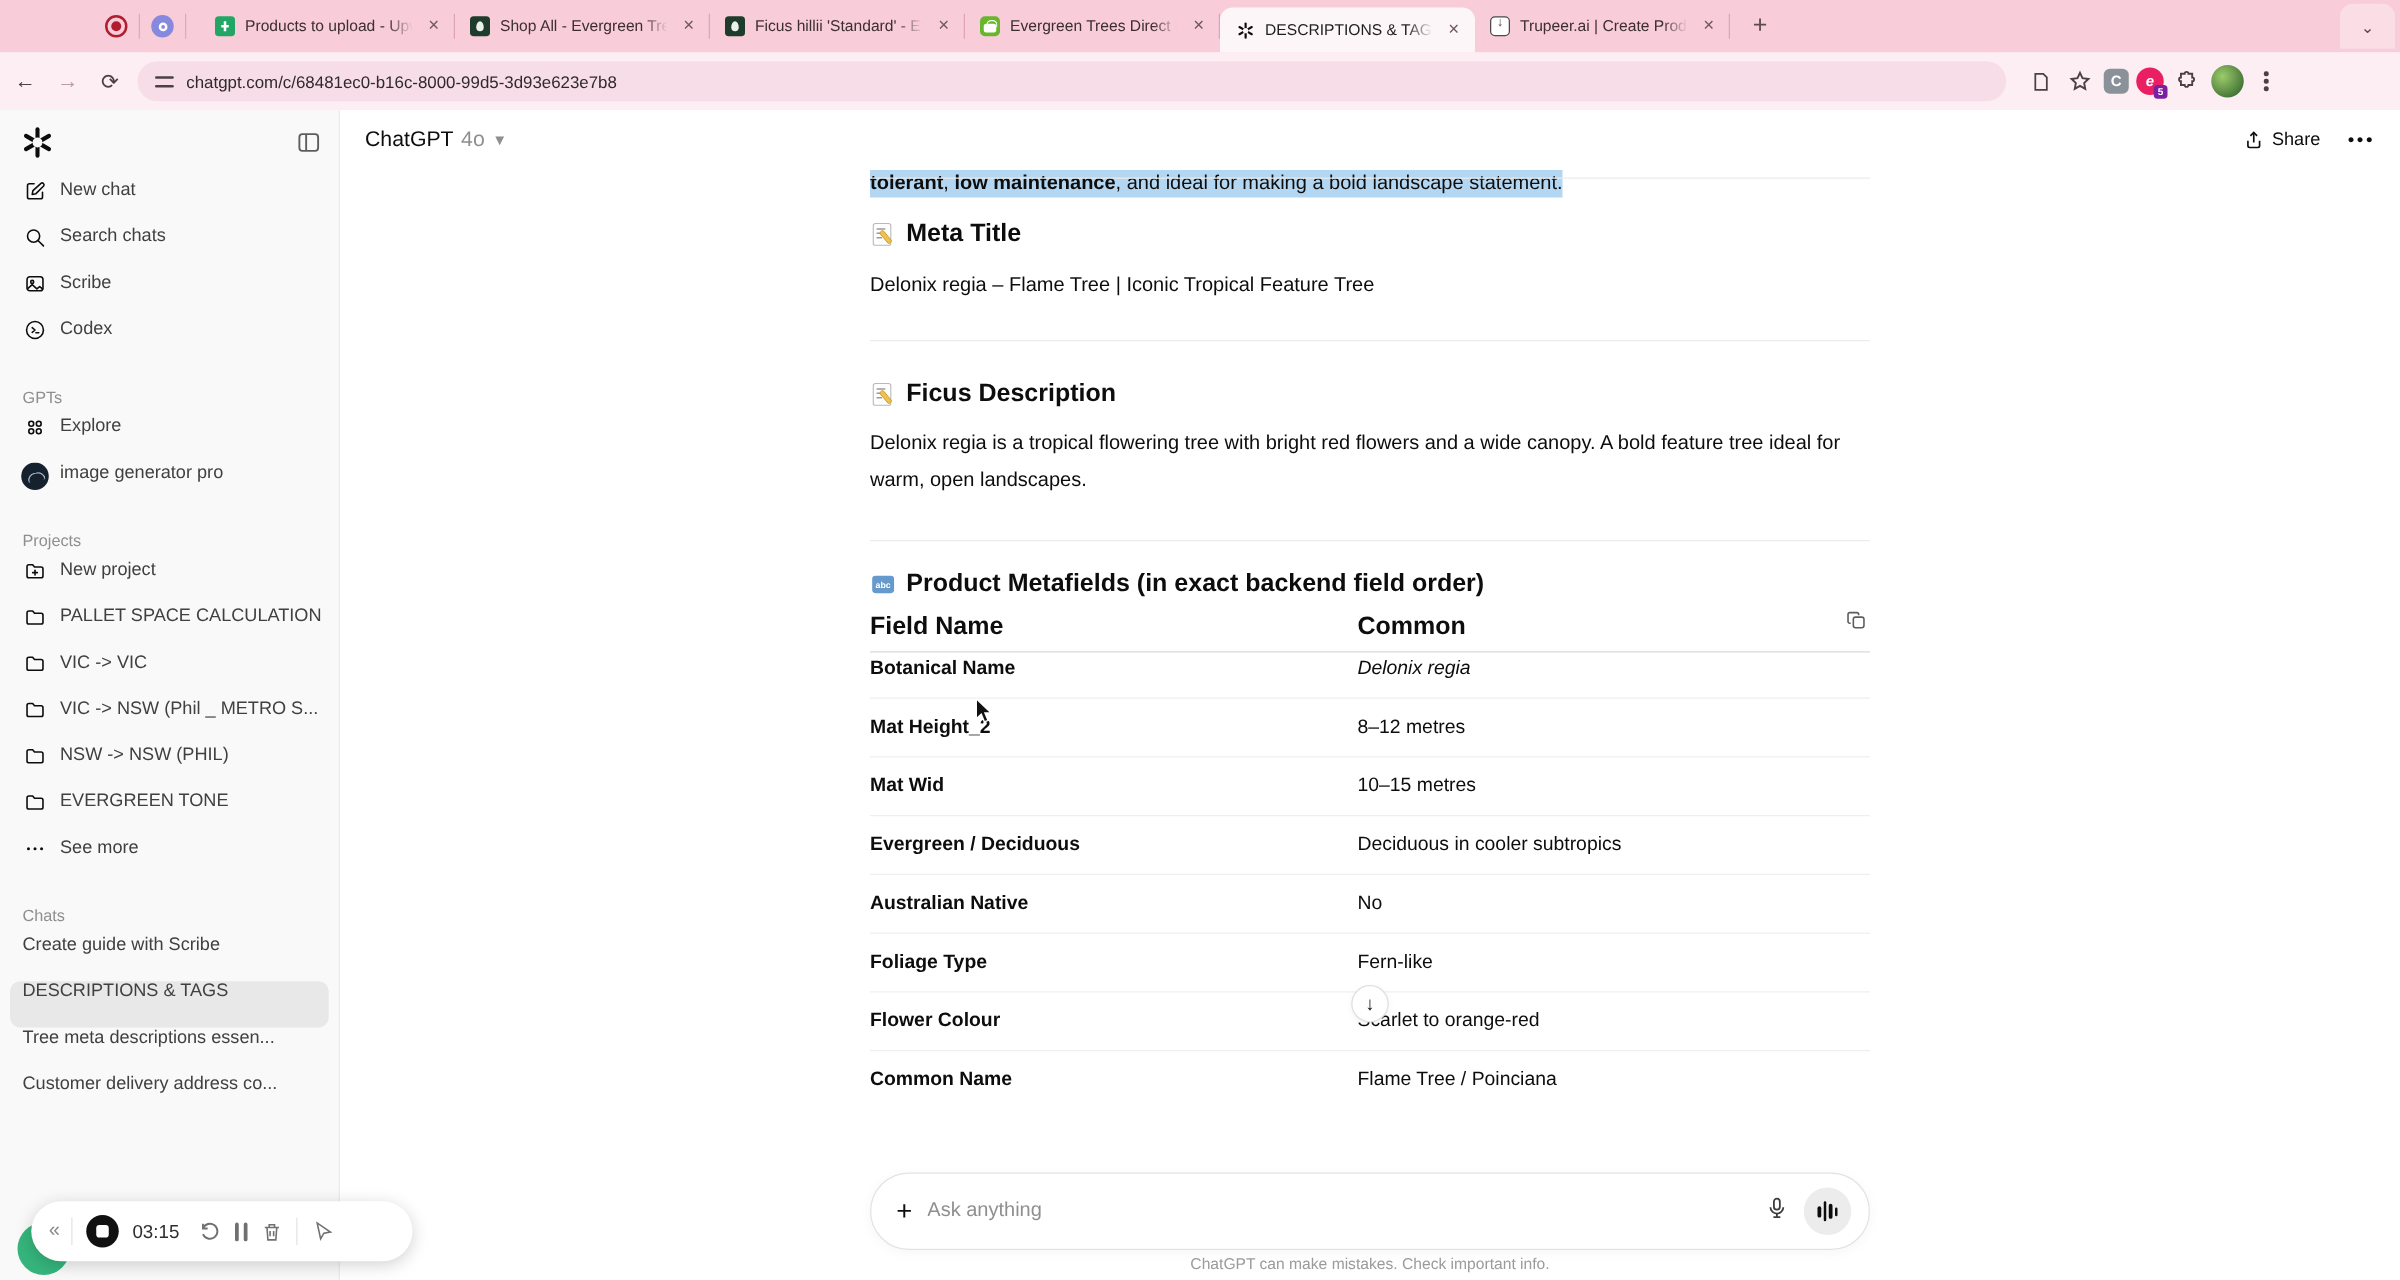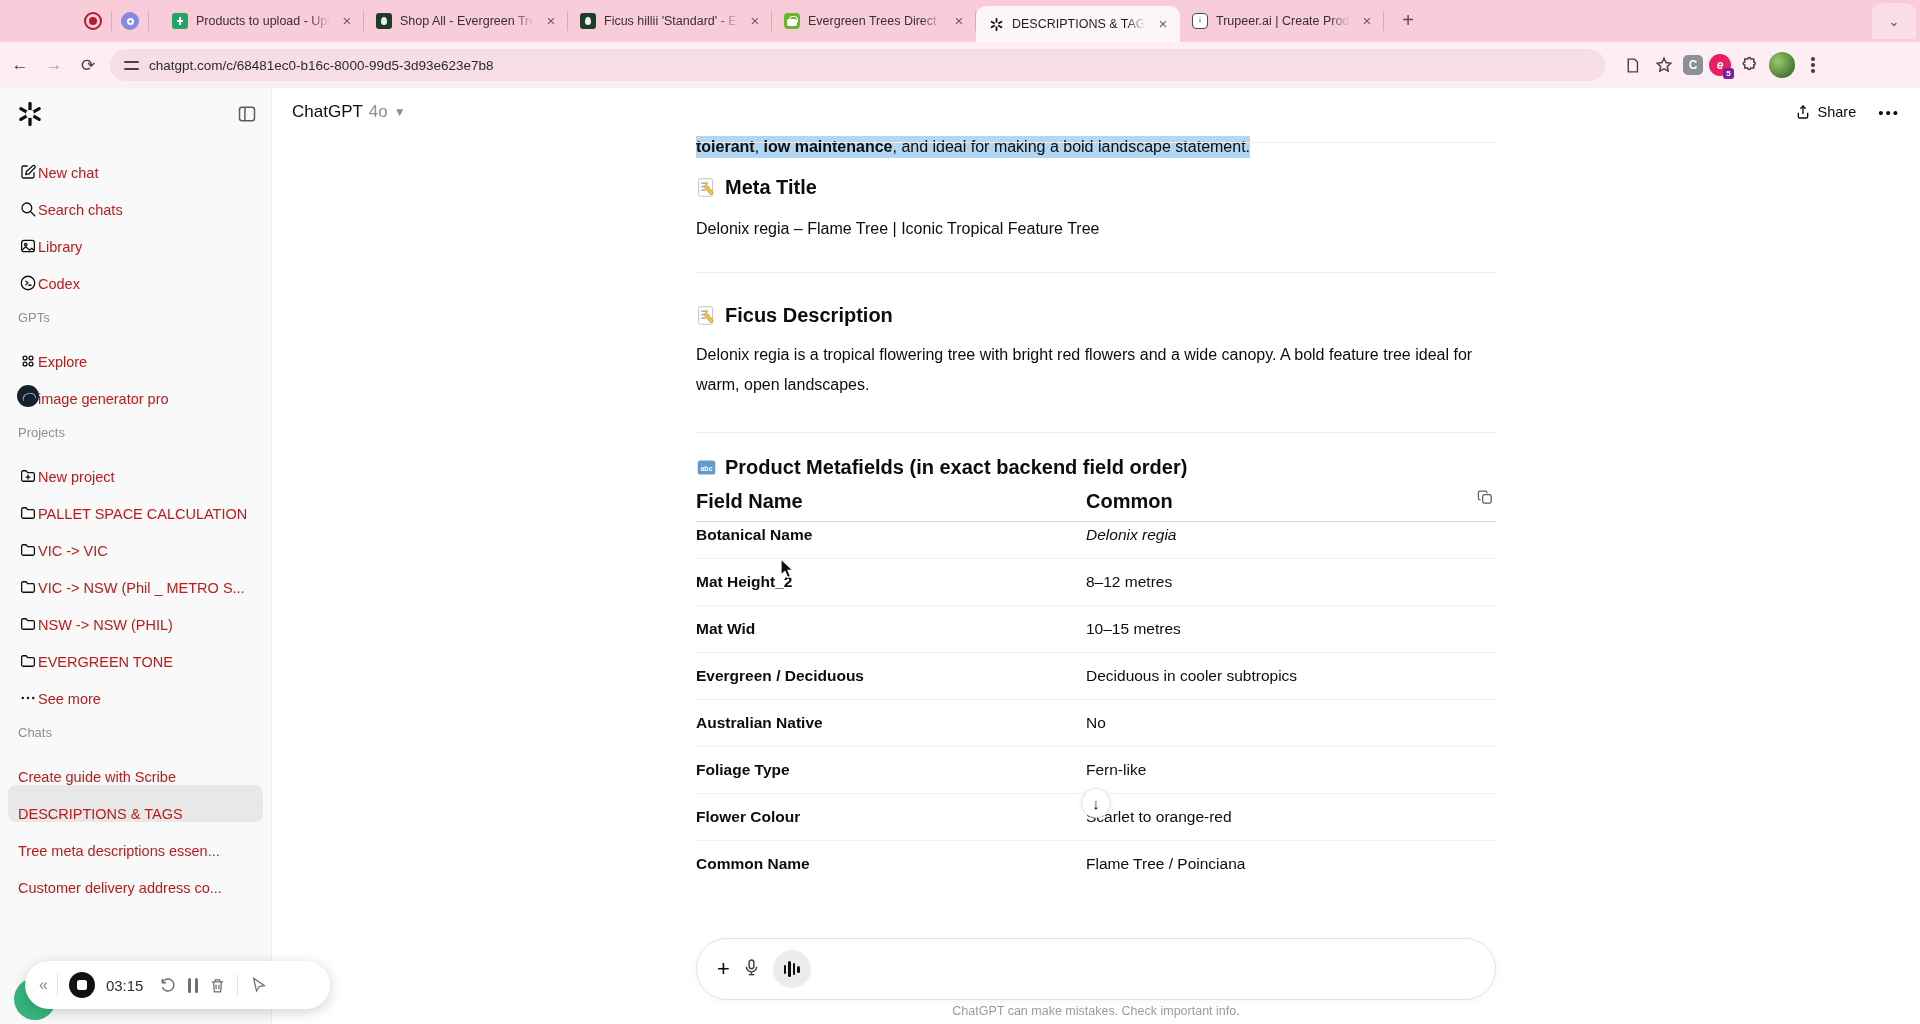--- a/index.html
+++ b/index.html
@@ -51,21 +51,21 @@
   .kebab { display:flex; flex-direction:column; gap:2.5px; padding:0 10px; }
   .kebab i { width:3.5px; height:3.5px; background:#4a4147; border-radius:50%; }
 
   
   .app { position:absolute; left:0; top:88px; width:1920px; height:936px; background:#fff; }
 
   
   .sidebar { position:absolute; left:0; top:0; width:272px; height:936px; background:#f9f9f9; border-right:1px solid #ececec; overflow:hidden; }
   .sb-head { height:56px; display:flex; align-items:center; justify-content:space-between; padding:0 14px 0 16px; }
   .sb-toggle { color:#5d5d5d; }
-  .sb-item { height:37px; display:flex; align-items:flex-end; padding:0 10px; margin:0 8px; border-radius:8px; font-size:14.5px; color:#b91c1c; cursor:pointer; white-space:nowrap; overflow:hidden; }
+  .sb-item { height:37px; display:flex; align-items:flex-start; gap:10px; padding:0 10px; margin:0 8px; border-radius:8px; font-size:14.5px; color:#404040; cursor:pointer; white-space:nowrap; overflow:hidden; }
   .sb-item.active { background:#e8e8e8; }
   .sb-item .ic { width:20px; flex:none; display:flex; align-items:center; justify-content:center; color:#0d0d0d; }
   .sb-label { font-size:13px; color:#8f8f8f; padding:18px 18px 8px; }
   .gpt-ava { width:22px; height:22px; border-radius:50%; background:#16212e; position:relative; flex:none; }
   .gpt-ava::after { content:""; position:absolute; left:5px; top:8px; width:12px; height:6px; border:1.6px solid #9fb6c9; border-bottom:none; border-radius:6px 6px 0 0; transform:rotate(-12deg); }
 
   
   .main { position:absolute; left:272px; top:0; width:1648px; height:936px; }
   .chat-header { position:absolute; top:0; left:0; right:0; height:48px; display:flex; align-items:center; padding:0 20px; pointer-events:none; }
   .model { display:flex; align-items:center; gap:6px; font-size:17px; color:#0d0d0d; font-weight:500; pointer-events:auto; }
@@ -254,21 +254,21 @@
           <span>Search chats</span>
         </div>
         <div class="sb-item">
           <span class="ic">
             <svg width="18" height="18" viewBox="0 0 24 24" fill="none" stroke="#0d0d0d" stroke-width="1.7" stroke-linecap="round" stroke-linejoin="round">
               <rect x="3.5" y="4.5" width="17" height="15" rx="3"></rect>
               <circle cx="9" cy="10" r="1.6"></circle>
               <path d="M4.5 17l4.5-4 5 4.5 3-2.5 3 2.5"></path>
             </svg>
           </span>
-          <span>Library</span>
+          <span>Scribe</span>
         </div>
         <div class="sb-item">
           <span class="ic">
             <svg width="18" height="18" viewBox="0 0 24 24" fill="none" stroke="#0d0d0d" stroke-width="1.7" stroke-linecap="round" stroke-linejoin="round">
               <circle cx="12" cy="12" r="9"></circle>
               <path d="M9 9.5l3 2.5-3 2.5"></path>
               <line x1="13" y1="15" x2="16" y2="15"></line>
             </svg>
           </span>
           <span>Codex</span>
@@ -471,20 +471,21 @@
             <span class="tfield">Common Name</span>
             <span class="tvalue">Flame Tree / Poinciana</span>
           </div>
         </div>
     </div>
 
     <div class="scroll-btn">↓</div>
 
     <div class="composer">
       <span class="plus-ico">+</span>
+      <input type="text" placeholder="Ask anything" style="">
       <span class="mic-ico">
         <svg width="19" height="19" viewBox="0 0 24 24" fill="none" stroke="#3d3d3d" stroke-width="1.8">
             <rect x="9" y="2.5" width="6" height="11" rx="3"></rect>
             <path d="M5.5 11a6.5 6.5 0 0013 0"></path>
             <line x1="12" y1="17.5" x2="12" y2="21"></line>
             <line x1="8.5" y1="21" x2="15.5" y2="21"></line>
           </svg>
       </span>
       <span class="voice-btn">
           <i style="height:9px"></i>

